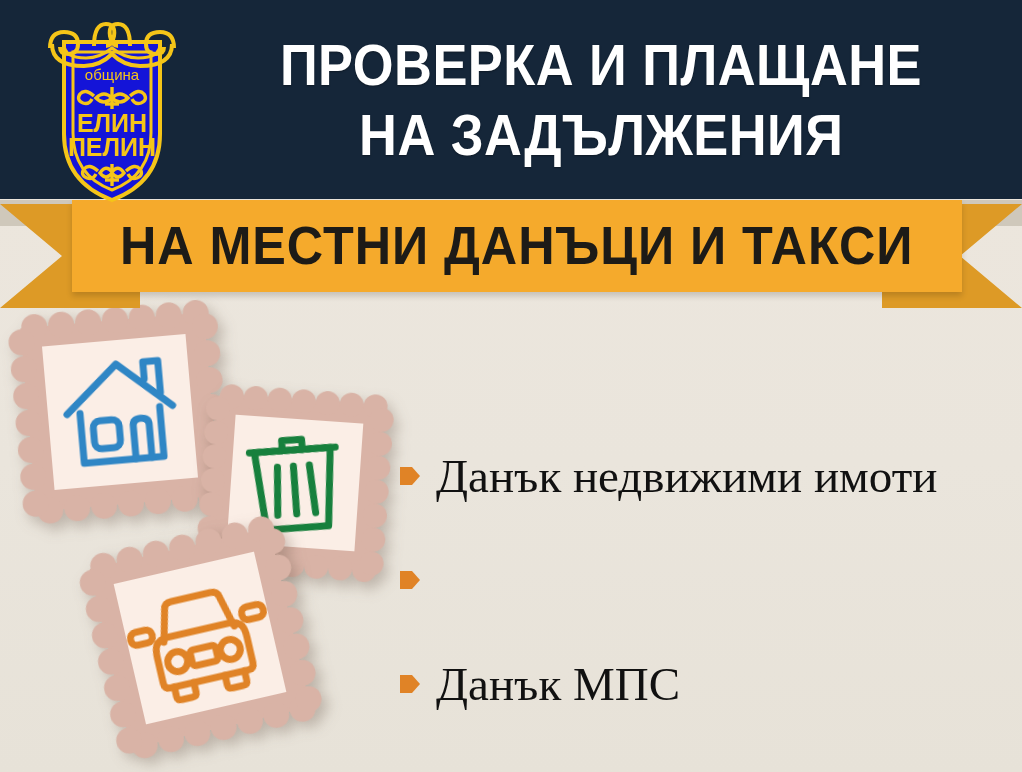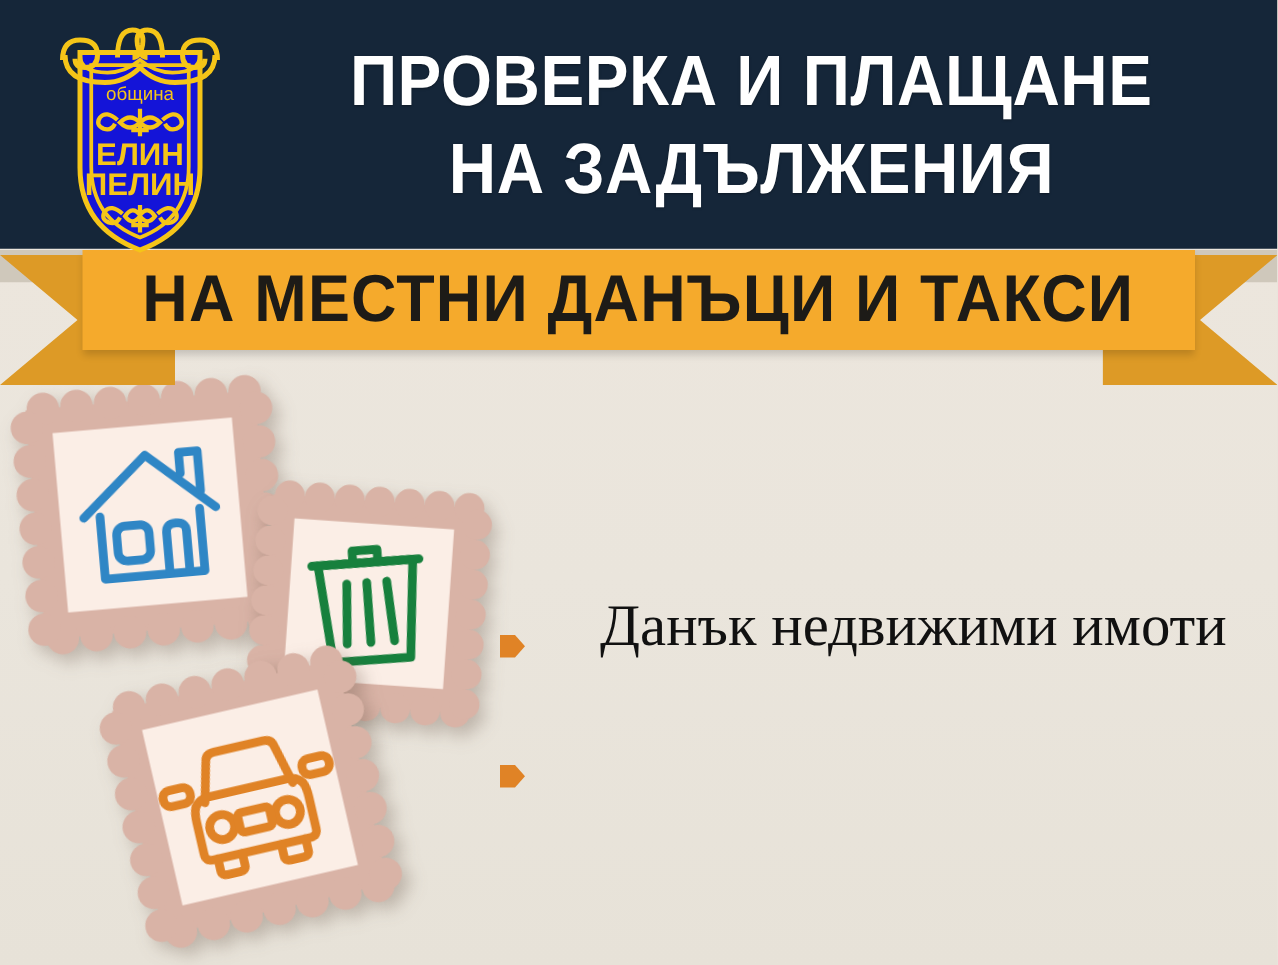--- a/index.html
+++ b/index.html
@@ -104,24 +104,24 @@
     top: 4px;
     width: 110px;
     height: 26px;
     background: #cfc8bb;
   }
   .ribbon-fold.left { left: 0; clip-path: polygon(0 0, 110px 0, 110px 26px, 0 26px); }
   .ribbon-fold.right { right: 0; clip-path: polygon(0 0, 110px 0, 110px 26px, 0 26px); }
 
   .ribbon-main {
     position: absolute;
-    left: 66px;
+    left: 72px;
     top: 4px;
     width: 890px;
-    height: 80px;
+    height: 92px;
     background: #f5aa2c;
     display: flex;
     align-items: center;
     justify-content: center;
     box-shadow: 0 4px 6px rgba(0,0,0,0.16);
   }
   .ribbon-main .ribbon-text {
     color: #1d1b17;
     font-family: "Liberation Sans", sans-serif;
     font-weight: bold;
@@ -144,23 +144,22 @@
   
   .bullets {
     position: absolute;
     left: 400px;
     top: 424px;
     width: 615px;
     z-index: 4;
   }
   .bullet-row {
     display: flex;
-    align-items: flex-end;
+    align-items: center;
     height: 104px;
-    gap: 44px;
   }
   .bullet-marker {
     width: 20px;
     height: 22px;
     margin-right: 16px;
     flex: 0 0 auto;
   }
   .bullet-marker svg { display: block; }
   .bullet-label {
     font-family: "Liberation Serif", serif;
@@ -333,20 +332,28 @@
     </div>
 
     <div class="bullet-row">
       <span class="bullet-marker">
         <svg width="20" height="22" viewBox="0 0 20 22">
             <path d="M0 2 L12 2 L20 11 L12 20 L0 20 Z" fill="#e08326"></path>
           </svg>
       </span>
     </div>
 
+    <div class="bullet-row">
+      <span class="bullet-marker">
+        <svg width="20" height="22" viewBox="0 0 20 22">
+            <path d="M0 2 L12 2 L20 11 L12 20 L0 20 Z" fill="#e08326"></path>
+          </svg>
+      </span>
+      <span class="bullet-label">Данък МПС</span>
+    </div>
   </div>
 
   <div class="header-band"></div>
 
   <div class="crest">
     <svg viewBox="0 0 148 192" aria-hidden="true">
 
       <path d="M26 28 L122 28 L122 120 Q122 168 74 186 Q26 168 26 120 Z" fill="#1414d8" stroke="#f5c518" stroke-width="4"></path>
       <path d="M35 38 L113 38 L113 119 Q113 161 74 176 Q35 161 35 119 Z" fill="none" stroke="#f5c518" stroke-width="3"></path>
 

